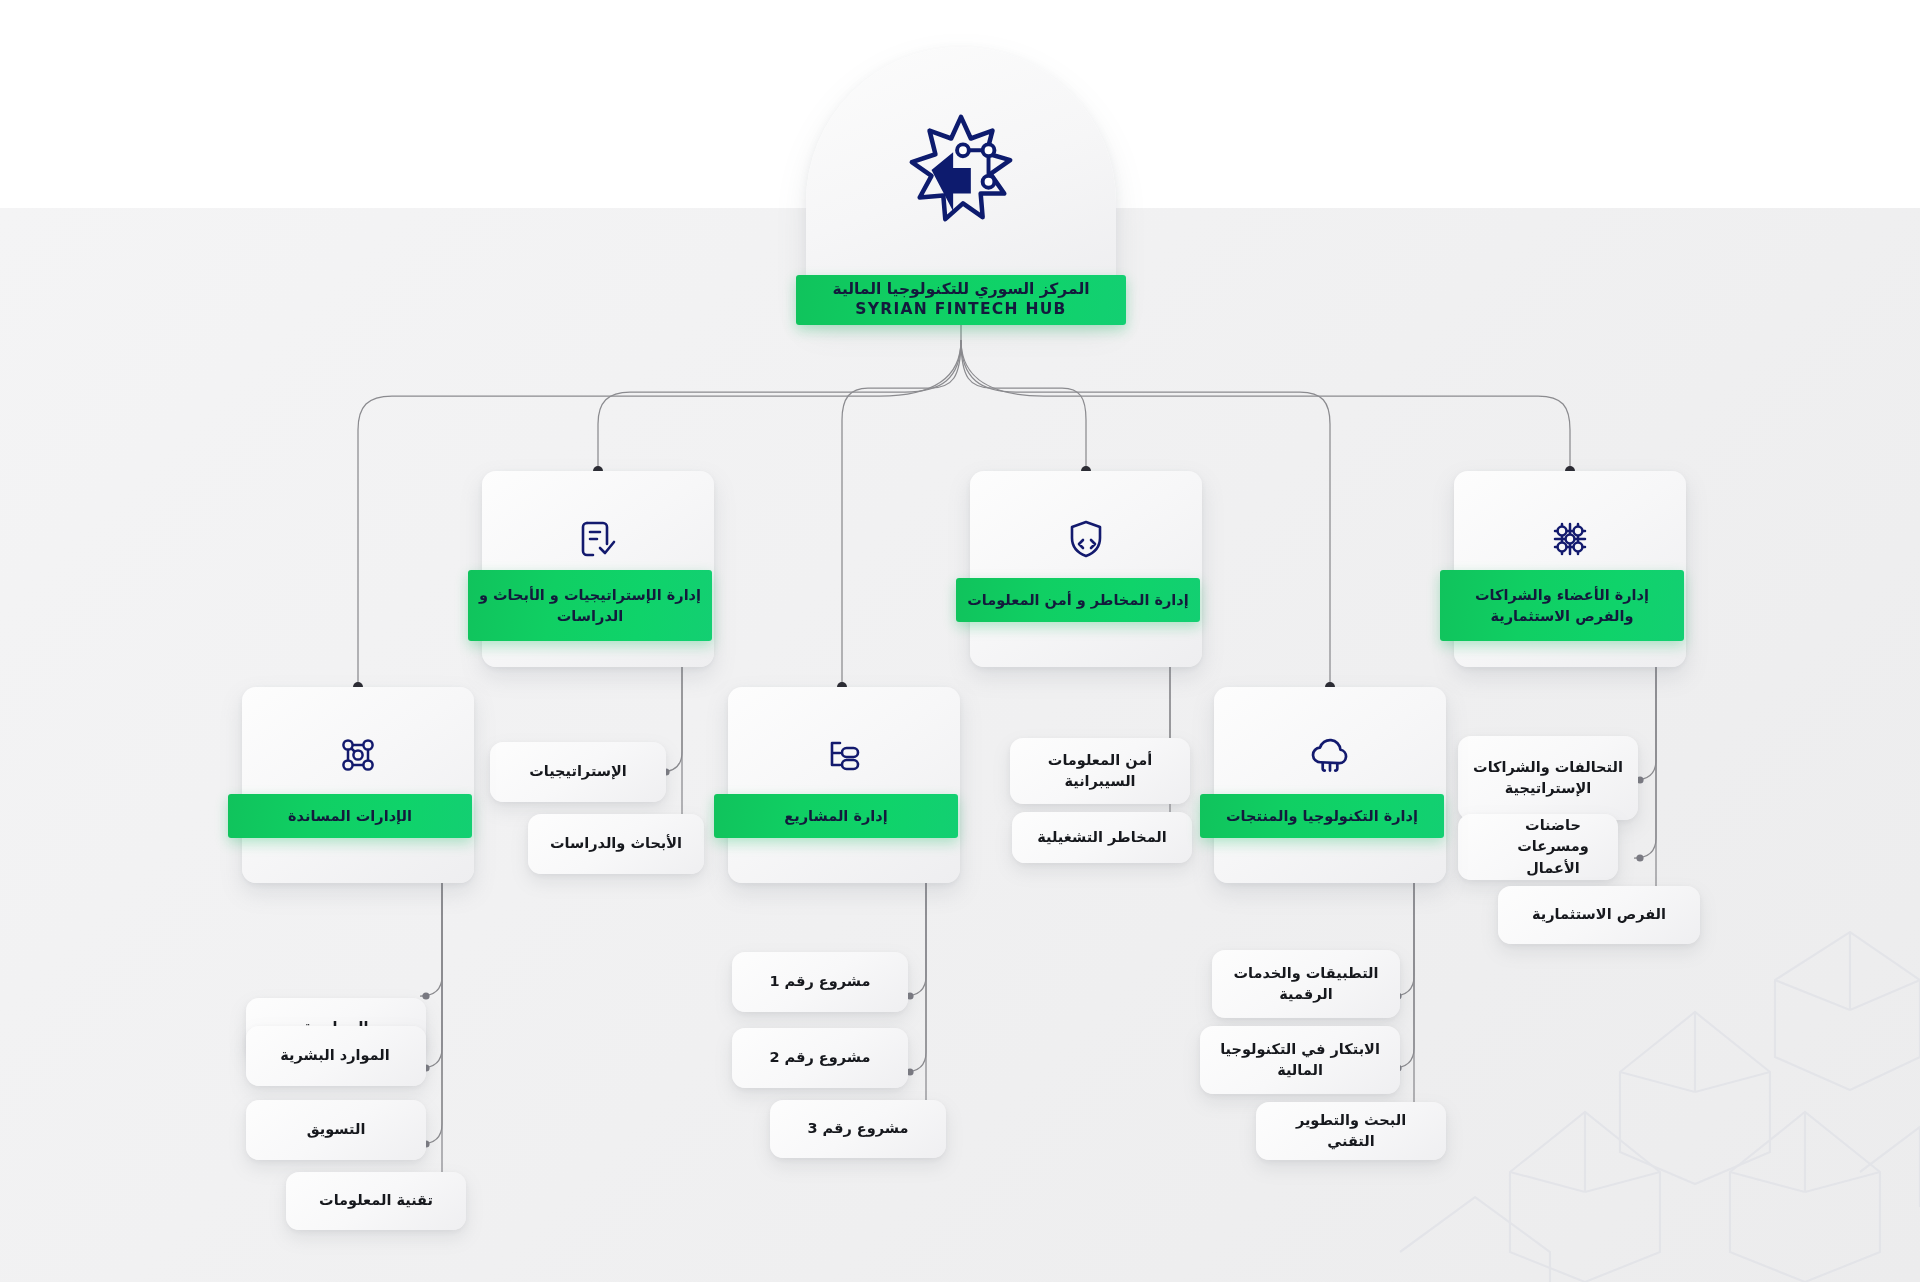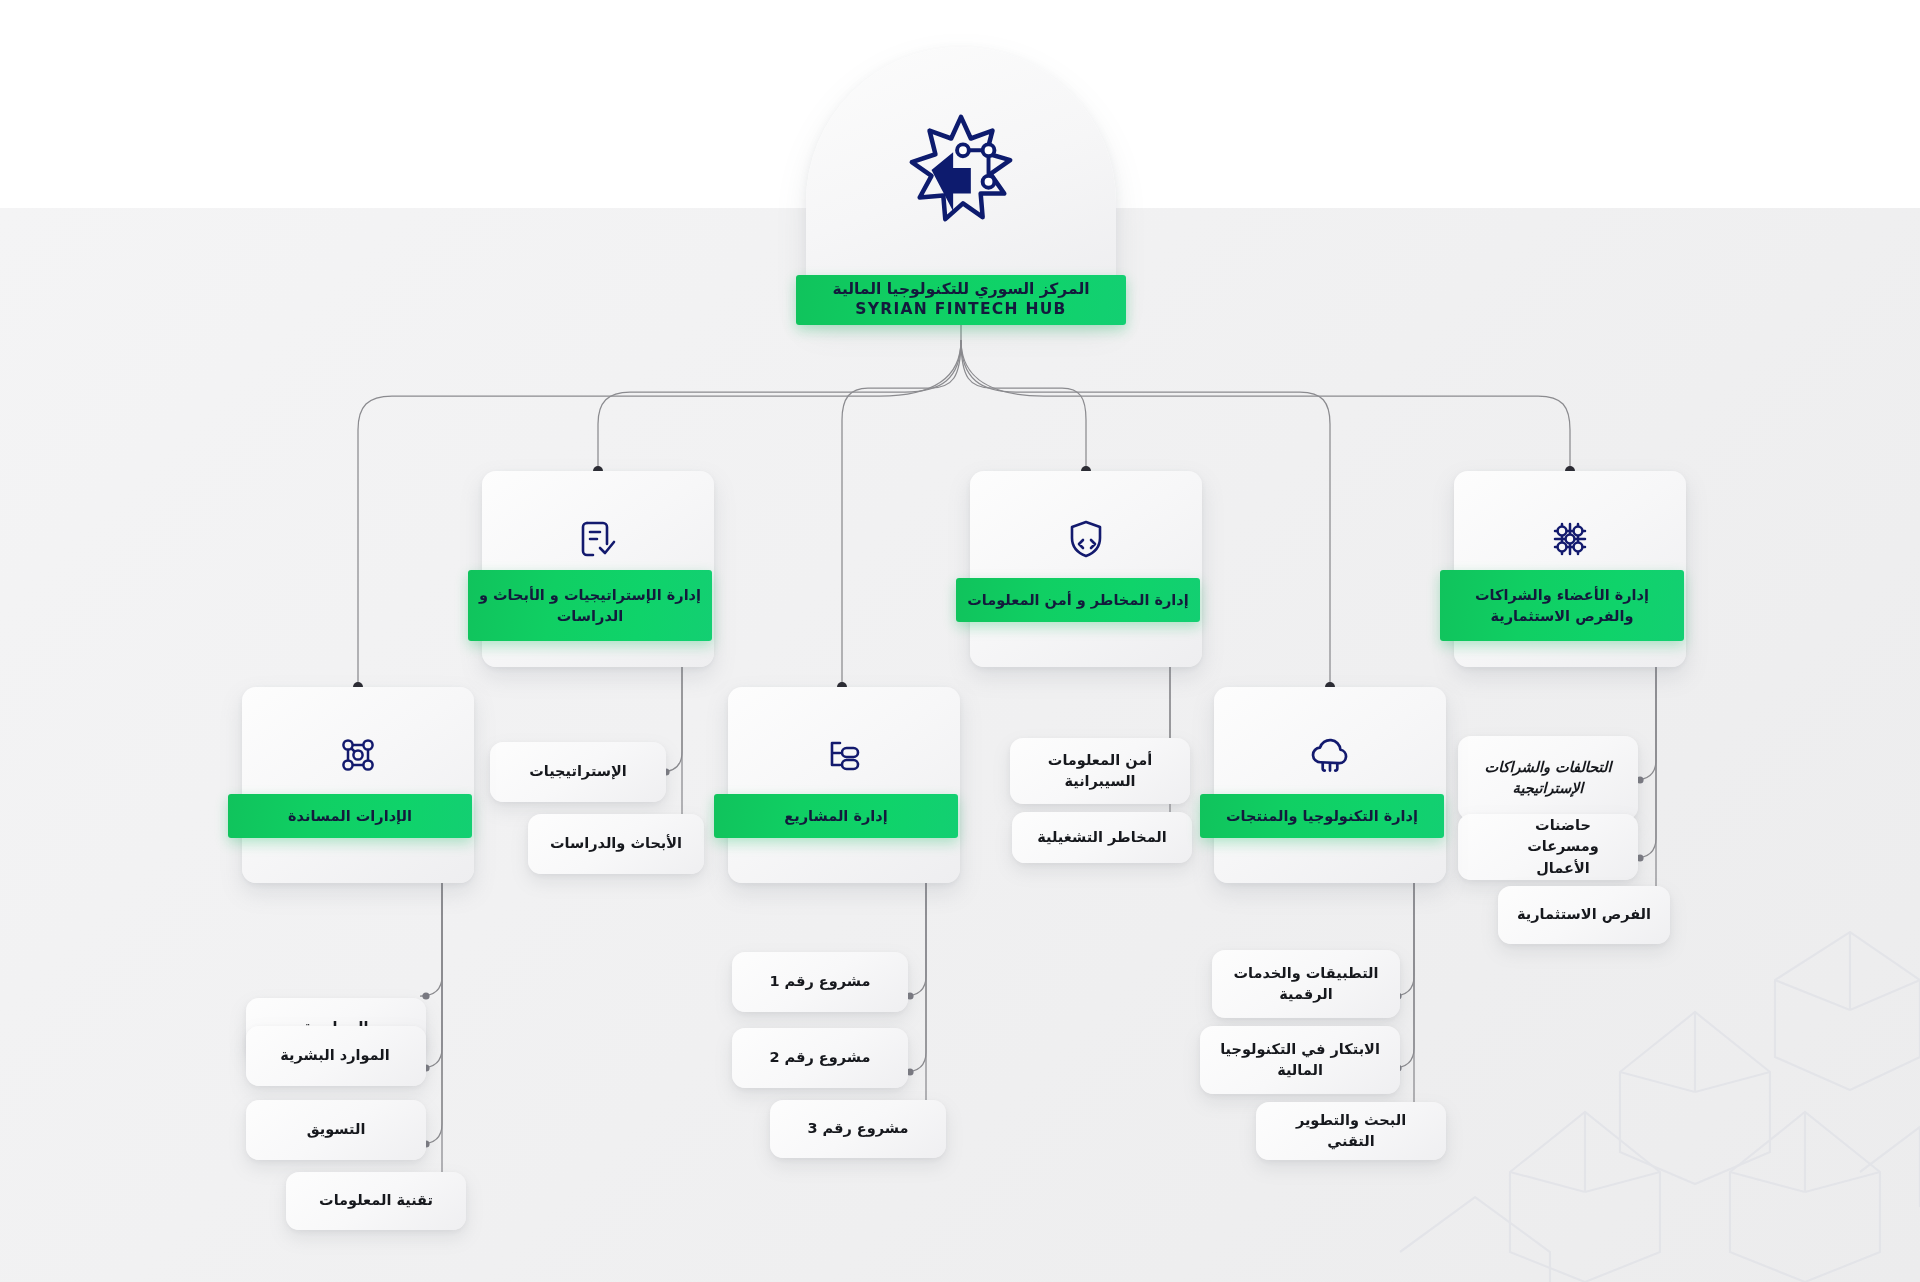--- a/index.html
+++ b/index.html
@@ -227,27 +227,27 @@
             <circle cx="16" cy="32" r="4.4"></circle>
             <circle cx="32" cy="32" r="4.4"></circle>
           </g>
       </svg>
     </div>
     <div class="banner h2">
       <span>إدارة الأعضاء والشراكات والفرص الاستثمارية</span>
     </div>
   </div>
 </div>
-<div class="leaf" style="left:1458px;top:736px;width:180px;height:84px;font-style:italic;">
+<div class="leaf" style="left:1458px;top:736px;width:180px;height:84px;">
     <span>التحالفات والشراكات الإستراتيجية</span>
   </div>
-<div class="leaf" style="left:1458px;top:814px;width:180px;height:66px;padding-left:44px;">
+<div class="leaf" style="left:1458px;top:814px;width:160px;height:66px;padding-left:44px;">
     <span>حاضنات ومسرعات الأعمال</span>
   </div>
-<div class="leaf" style="left:1498px;top:886px;width:172px;height:58px;">
+<div class="leaf" style="left:1498px;top:886px;width:202px;height:58px;">
     <span>الفرص الاستثمارية</span>
   </div>
 
 <div class="node dept" style="left:242px;top:687px;">
   <div class="card">
     <div class="icon-wrap">
       <svg width="48" height="48" viewBox="0 0 48 48" fill="none" stroke="#131a6e" stroke-width="2.5" stroke-linecap="round">
         <path d="M14 14h20v20H14z"></path>
           <path d="M14 14l10 10"></path>
         <g fill="#f6f6f7">

